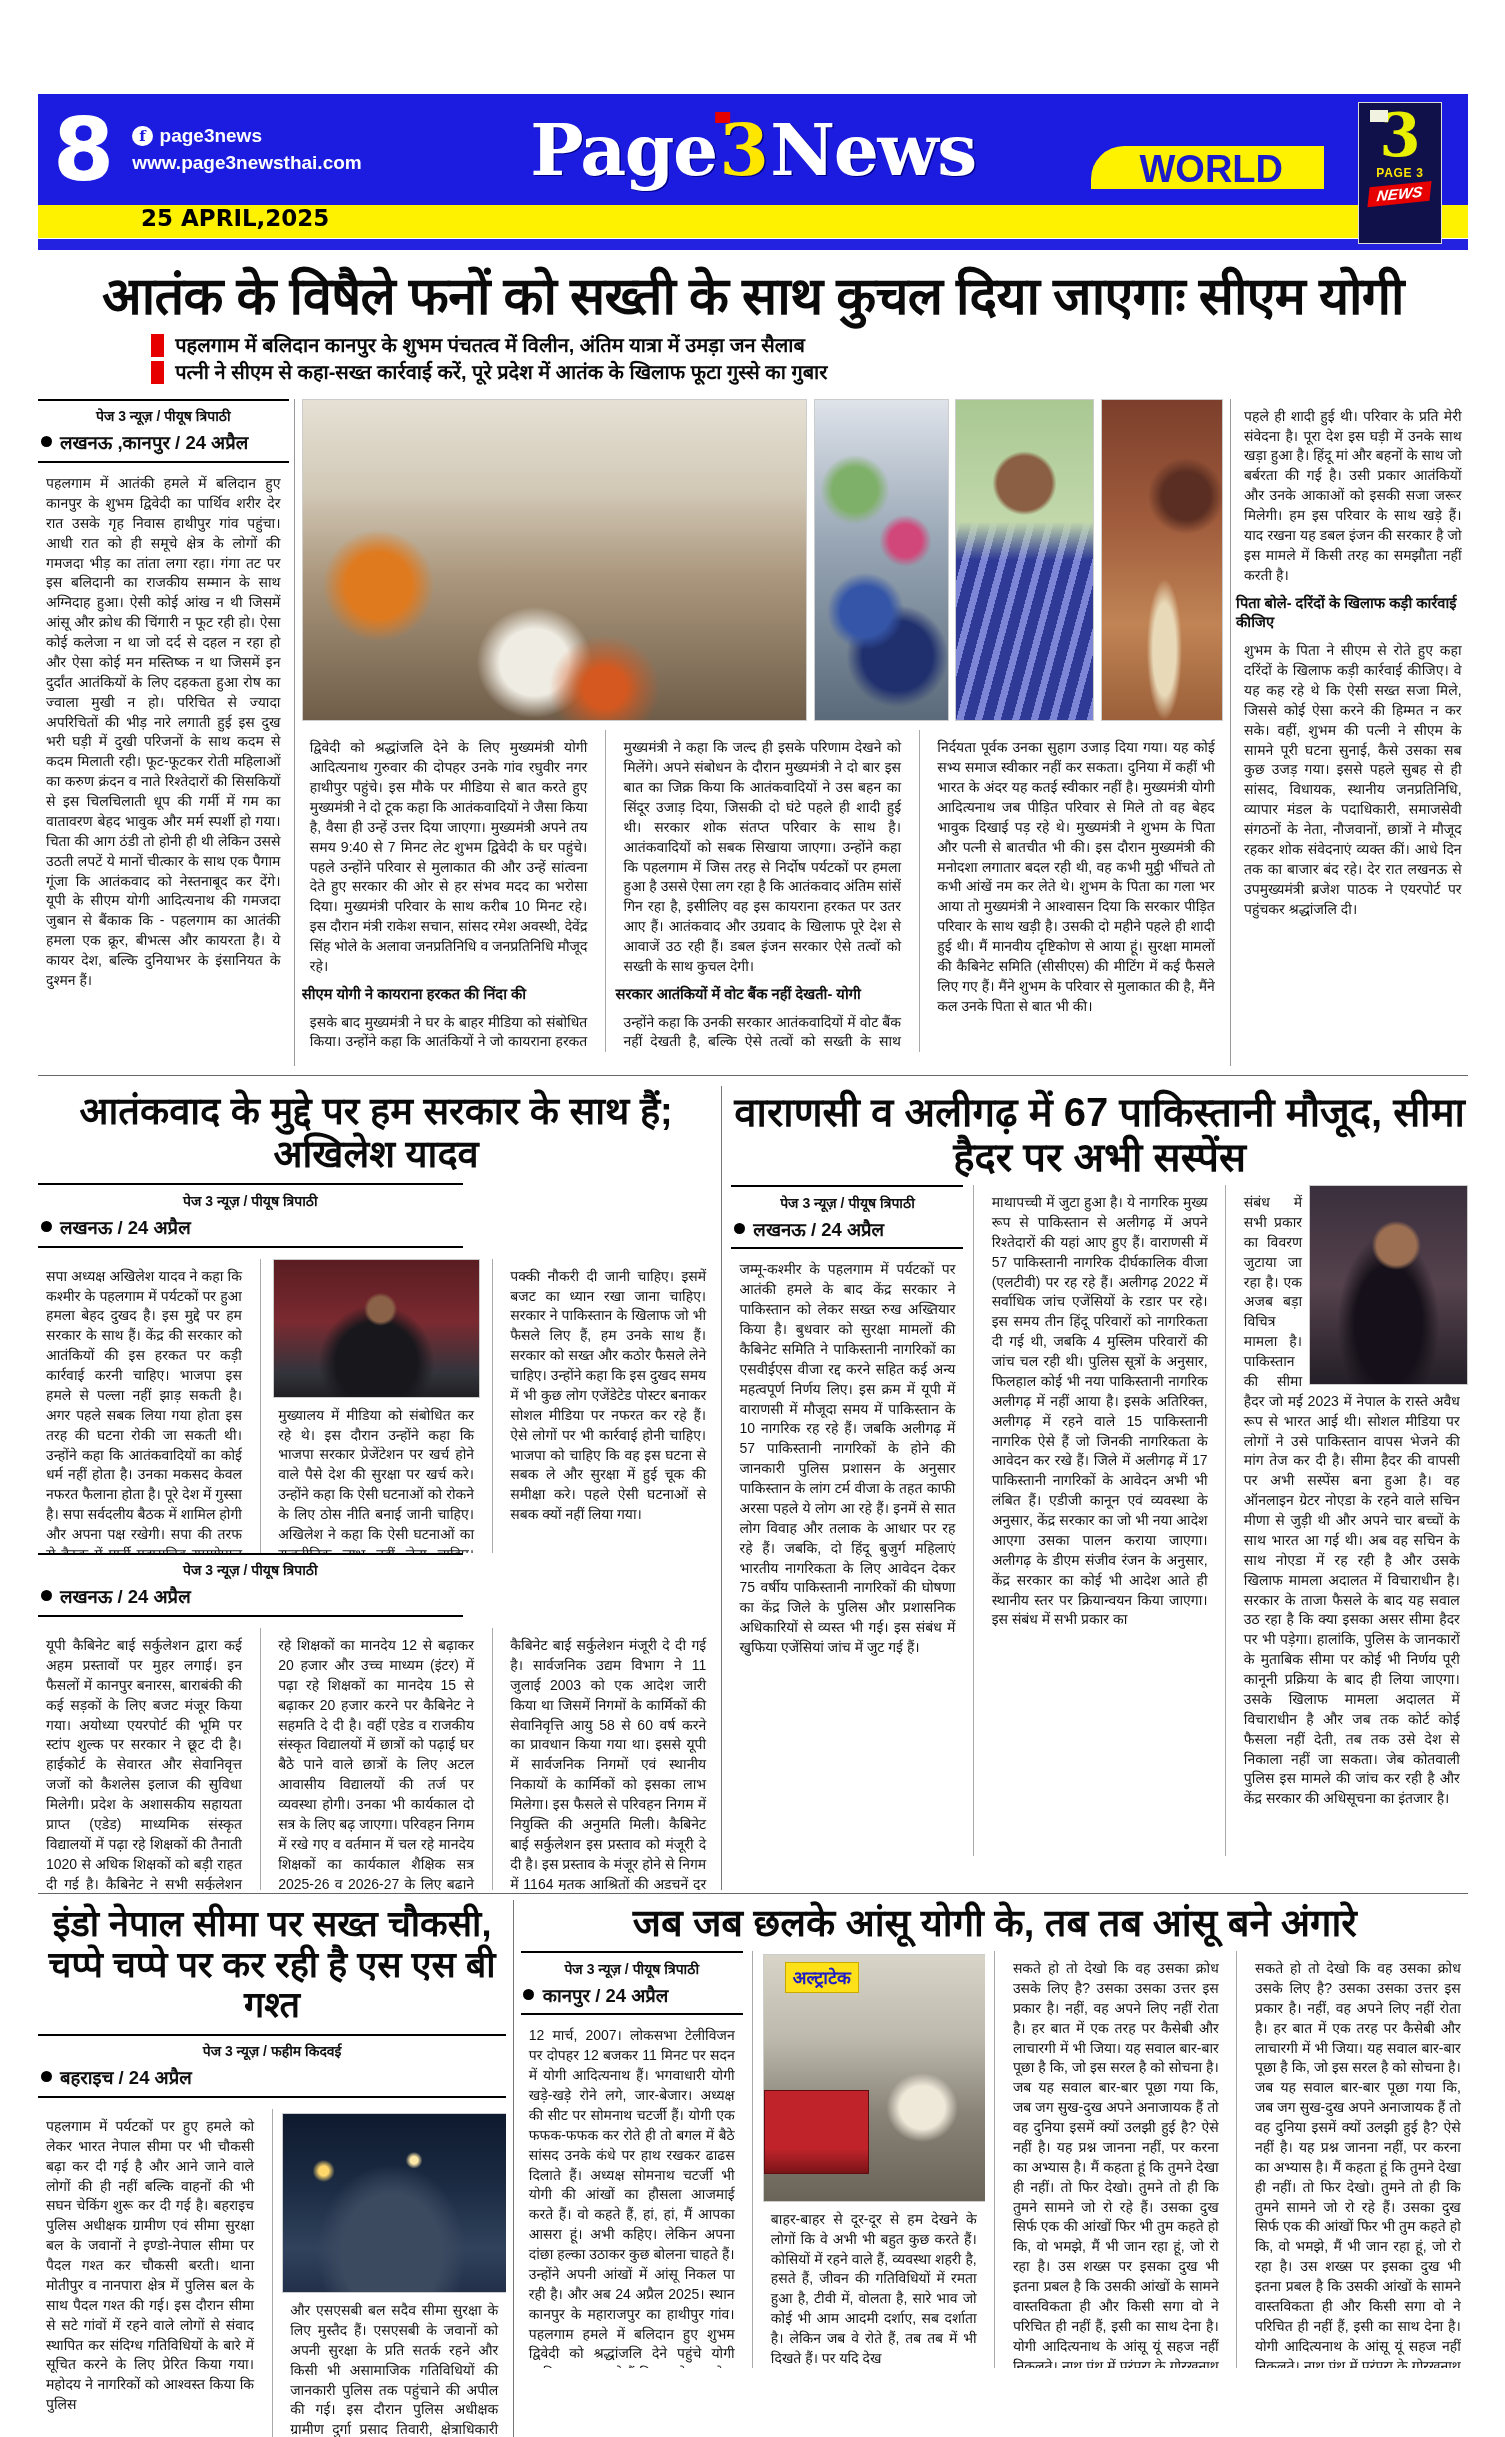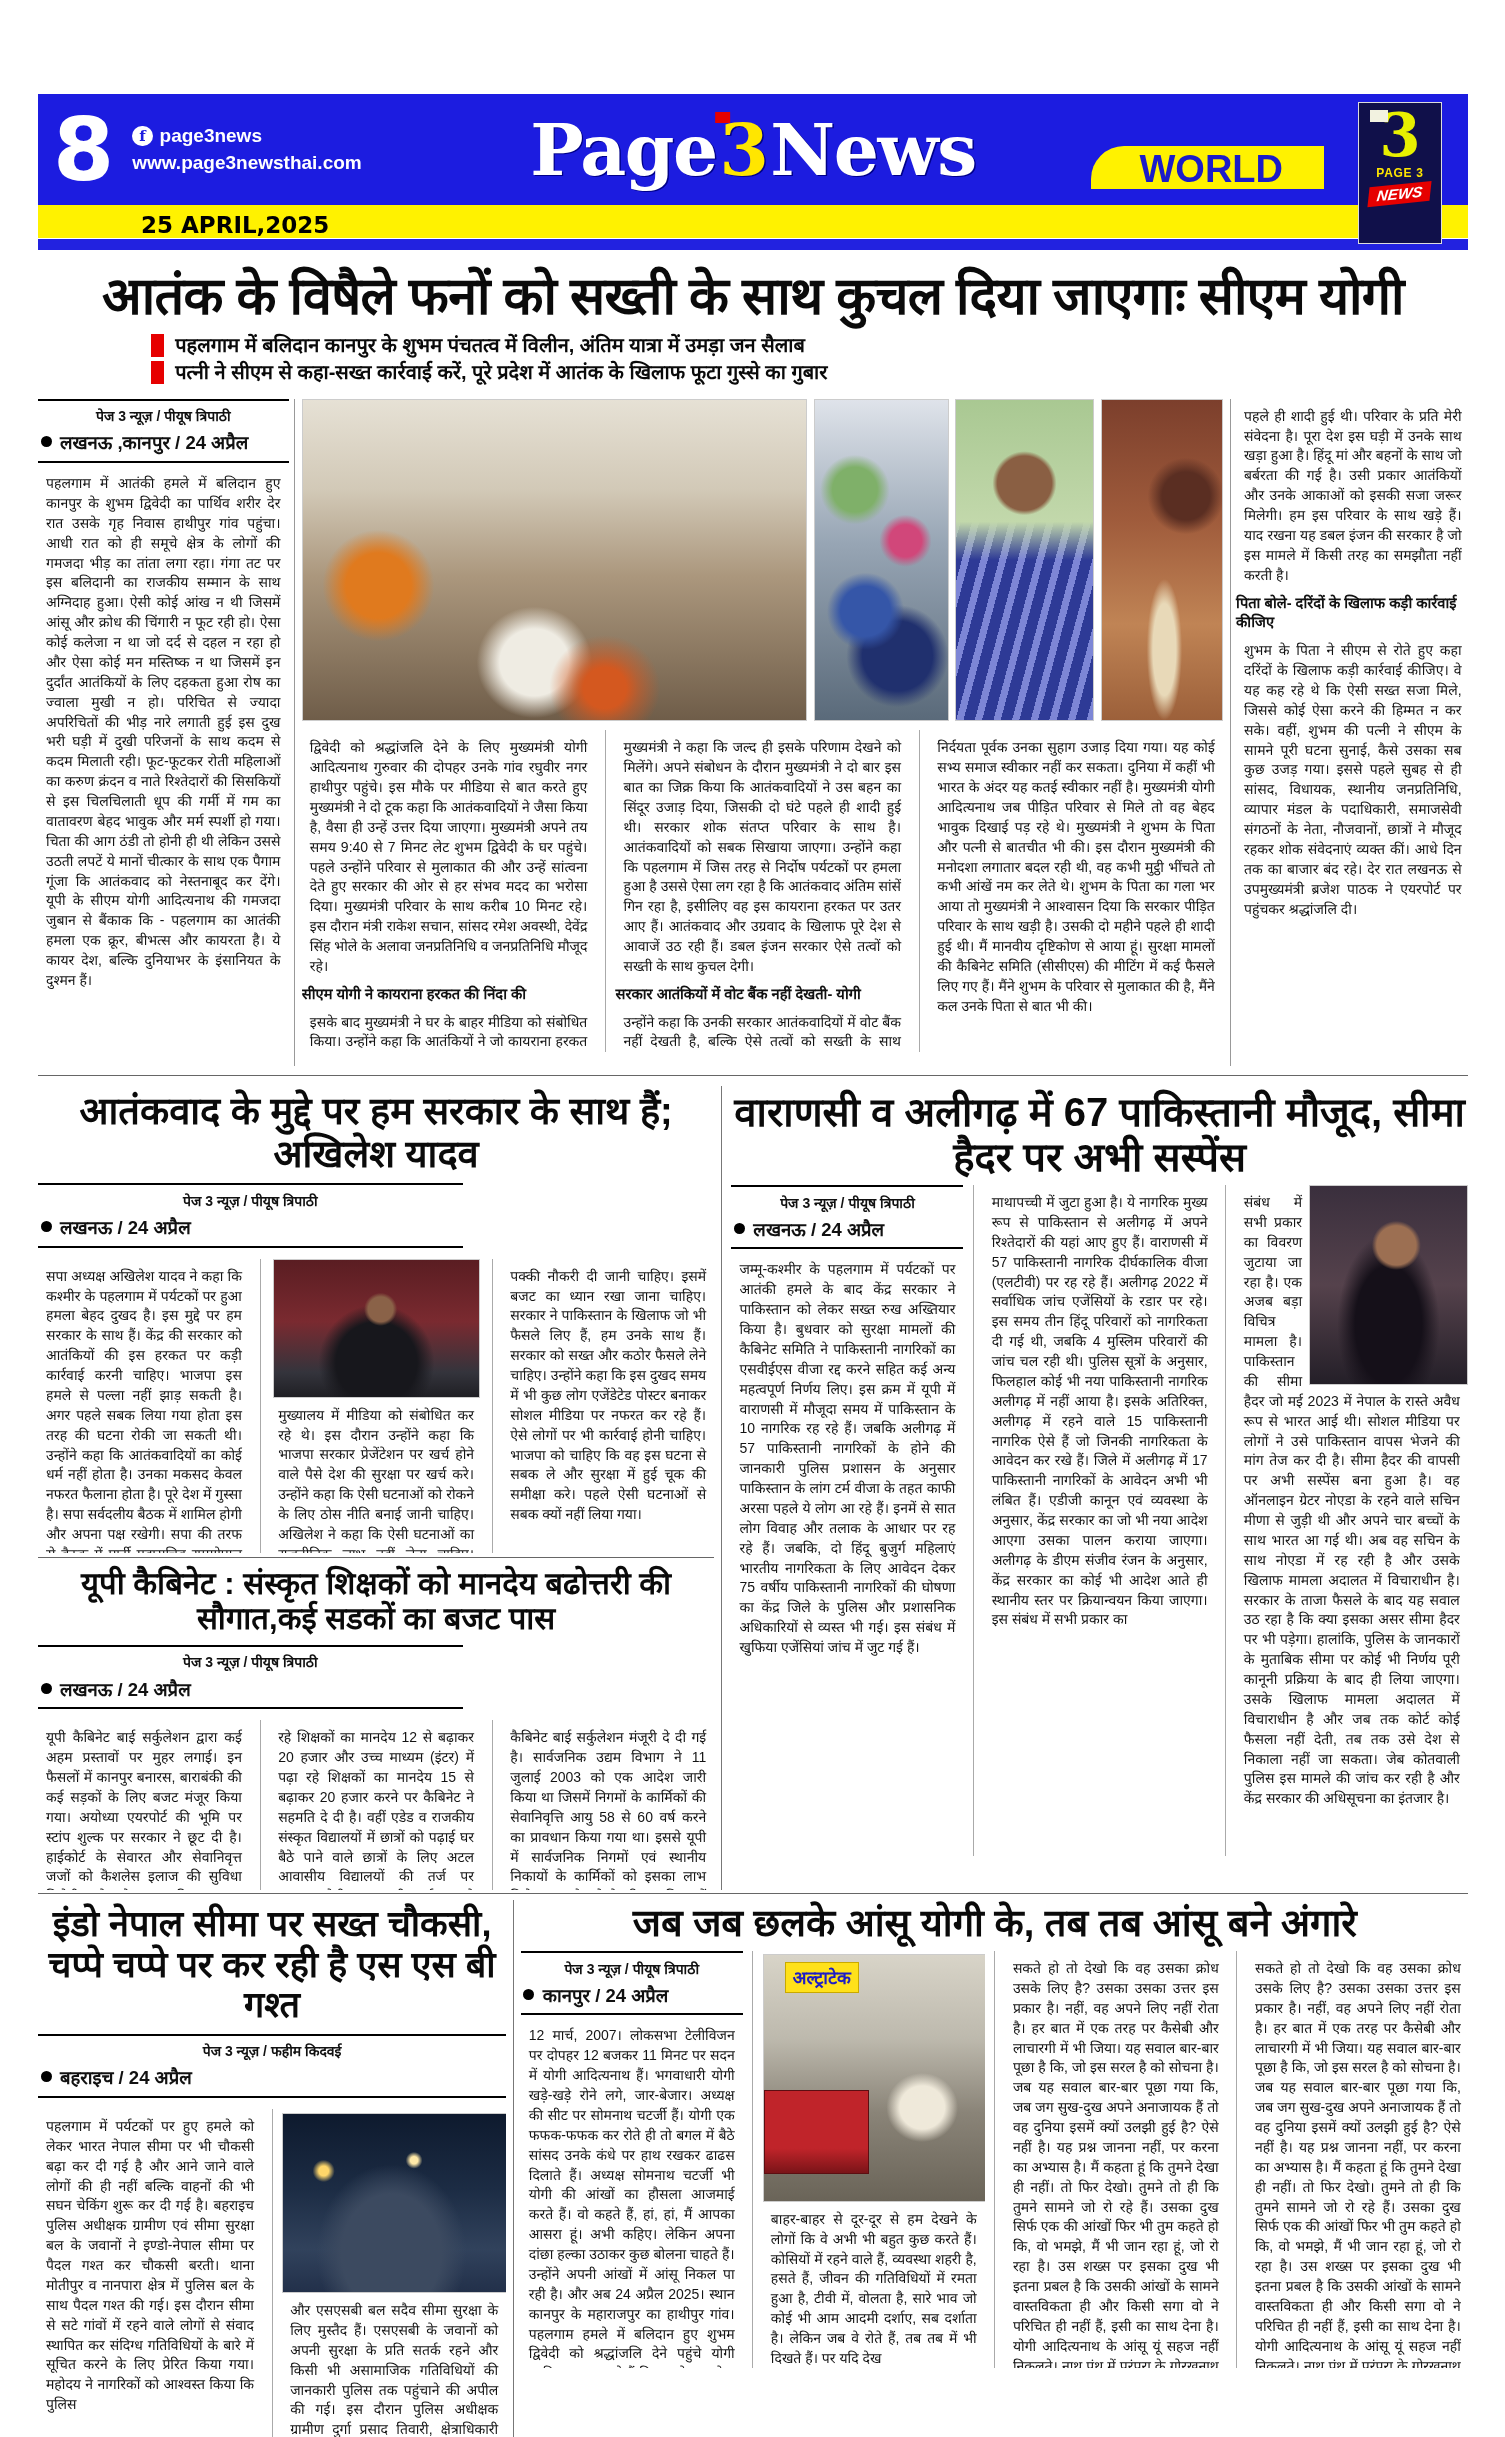--- a/index.html
+++ b/index.html
@@ -17,21 +17,21 @@
   .social-handle,.social-url{color:#fff;font-weight:bold;font-size:19px;}
   .masthead-title{position:absolute;left:50%;top:50%;transform:translate(-50%,-50%);font-family:"DejaVu Serif",serif;font-weight:bold;font-size:71px;color:#fff;letter-spacing:-1.4px;white-space:nowrap;text-shadow:1.4px 1.4px 0 #00008a;}
   .masthead-title .m3{color:#ffe600;position:relative;padding:0 2.7px;}
   .masthead-title .m3::before{content:"";position:absolute;left:-1.4px;top:4.1px;width:15px;height:11px;background:#e60000;}
   .world-tab{position:absolute;right:144px;bottom:16px;background:#fff200;color:#1c1cc8;font-weight:bold;font-size:38px;padding:4.1px 41px 1.4px 48px;border-top-left-radius:33px;line-height:1;}
   .logo-box{position:absolute;right:26px;top:8.2px;width:82px;height:134px;background:#10104a;border:1.4px solid #ddd;z-index:5;display:flex;flex-direction:column;align-items:center;justify-content:flex-start;padding-top:5.5px;}
   .logo-three{color:#e8f000;font-size:59px;font-weight:bold;line-height:0.9;font-family:"DejaVu Serif",serif;position:relative;}
   .logo-three::before{content:"";position:absolute;left:-9.6px;top:1.4px;width:18px;height:12.3px;background:#f2f2e0;}
   .logo-page{color:#ffe600;font-weight:bold;font-size:12px;margin-top:4.1px;letter-spacing:0.7px;}
   .logo-news{margin-top:4.1px;background:#e60000;color:#fff;font-style:italic;font-weight:bold;font-size:15px;padding:1.4px 8.2px;transform:skew(-12deg) rotate(-6deg);}
-  .date-bar{height:33px;background:#fff200;display:flex;align-items:flex-end;}
+  .date-bar{height:33px;background:#fff200;display:flex;align-items:flex-start;}
   .date-text{font-weight:bold;font-size:23px;color:#000;padding-left:103px;font-family:"DejaVu Sans",sans-serif;}
   .blue-strip{height:11px;background:#2222e0;margin-top:1.4px;}
 
   
   .lead-headline{font-size:52px;font-weight:bold;text-align:center;margin:18px 0 6.8px 0;line-height:1.1;color:#0a0a0a;letter-spacing:-0.7px;}
   .lead-bullets{margin:2.7px auto 12.3px auto;width:1205px;}
   .bullet-line{display:flex;align-items:center;gap:11px;font-size:20px;font-weight:bold;line-height:1.35;color:#0a0a0a;text-align:center;}
   .red-sq{flex:0 0 auto;width:13.7px;height:23px;background:#e60000;display:inline-block;}
 
   
@@ -231,21 +231,20 @@
               <div class="ph ph-akhilesh"></div>
               <p class="body-text">मुख्यालय में मीडिया को संबोधित कर रहे थे। इस दौरान उन्होंने कहा कि भाजपा सरकार प्रेजेंटेशन पर खर्च होने वाले पैसे देश की सुरक्षा पर खर्च करे। उन्होंने कहा कि ऐसी घटनाओं को रोकने के लिए ठोस नीति बनाई जानी चाहिए। अखिलेश ने कहा कि ऐसी घटनाओं का राजनीतिक लाभ नहीं लेना चाहिए। अखिलेश ने कहा कि अग्निवीर योजना को लेकर मैं फिर से दोहरा रहा हूं कि ऐसी घटनाओं से सबक क्यों नहीं लिया गया।</p>
             </div>
             <div class="c">
               <p class="body-text">पक्की नौकरी दी जानी चाहिए। इसमें बजट का ध्यान रखा जाना चाहिए। सरकार ने पाकिस्तान के खिलाफ जो भी फैसले लिए हैं, हम उनके साथ हैं। सरकार को सख्त और कठोर फैसले लेने चाहिए। उन्होंने कहा कि इस दुखद समय में भी कुछ लोग एजेंडेटेड पोस्टर बनाकर सोशल मीडिया पर नफरत कर रहे हैं। ऐसे लोगों पर भी कार्रवाई होनी चाहिए। भाजपा को चाहिए कि वह इस घटना से सबक ले और सुरक्षा में हुई चूक की समीक्षा करे। पहले ऐसी घटनाओं से सबक क्यों नहीं लिया गया।</p>
             </div>
           </div>
         </article>
 
         <article>
-          <h2 class="sec-headline cab-headline">यूपी कैबिनेट : संस्कृत शिक्षकों को मानदेय बढोत्तरी की सौगात,कई सडकों का बजट पास</h2>
           <div class="byline-box narrow-byline">
             <div class="byline-line1">पेज 3 न्यूज़ /  पीयूष त्रिपाठी</div>
             <div class="byline-line2">
                 <span class="dot"></span>
                 <span>लखनऊ  /  24  अप्रैल</span>
               </div>
           </div>
           <div class="cols3 cab-body">
             <div class="c">
               <p class="body-text">यूपी कैबिनेट बाई सर्कुलेशन द्वारा कई अहम प्रस्तावों पर मुहर लगाई। इन फैसलों में कानपुर बनारस, बाराबंकी की कई सड़कों के लिए बजट मंजूर किया गया। अयोध्या एयरपोर्ट की भूमि पर स्टांप शुल्क पर सरकार ने छूट दी है। हाईकोर्ट के सेवारत और सेवानिवृत्त जजों को कैशलेस इलाज की सुविधा मिलेगी। प्रदेश के अशासकीय सहायता प्राप्त (एडेड) माध्यमिक संस्कृत विद्यालयों में पढ़ा रहे शिक्षकों की तैनाती 1020 से अधिक शिक्षकों को बड़ी राहत दी गई है। कैबिनेट ने सभी सर्कुलेशन इसका मानदेय बढ़ाने और दो वर्ष का कार्यकाल बढ़ाने पर सहमति दे दी है। इसके तहत पूर्व माध्यम (हाईस्कूल) में पढ़ा</p>

